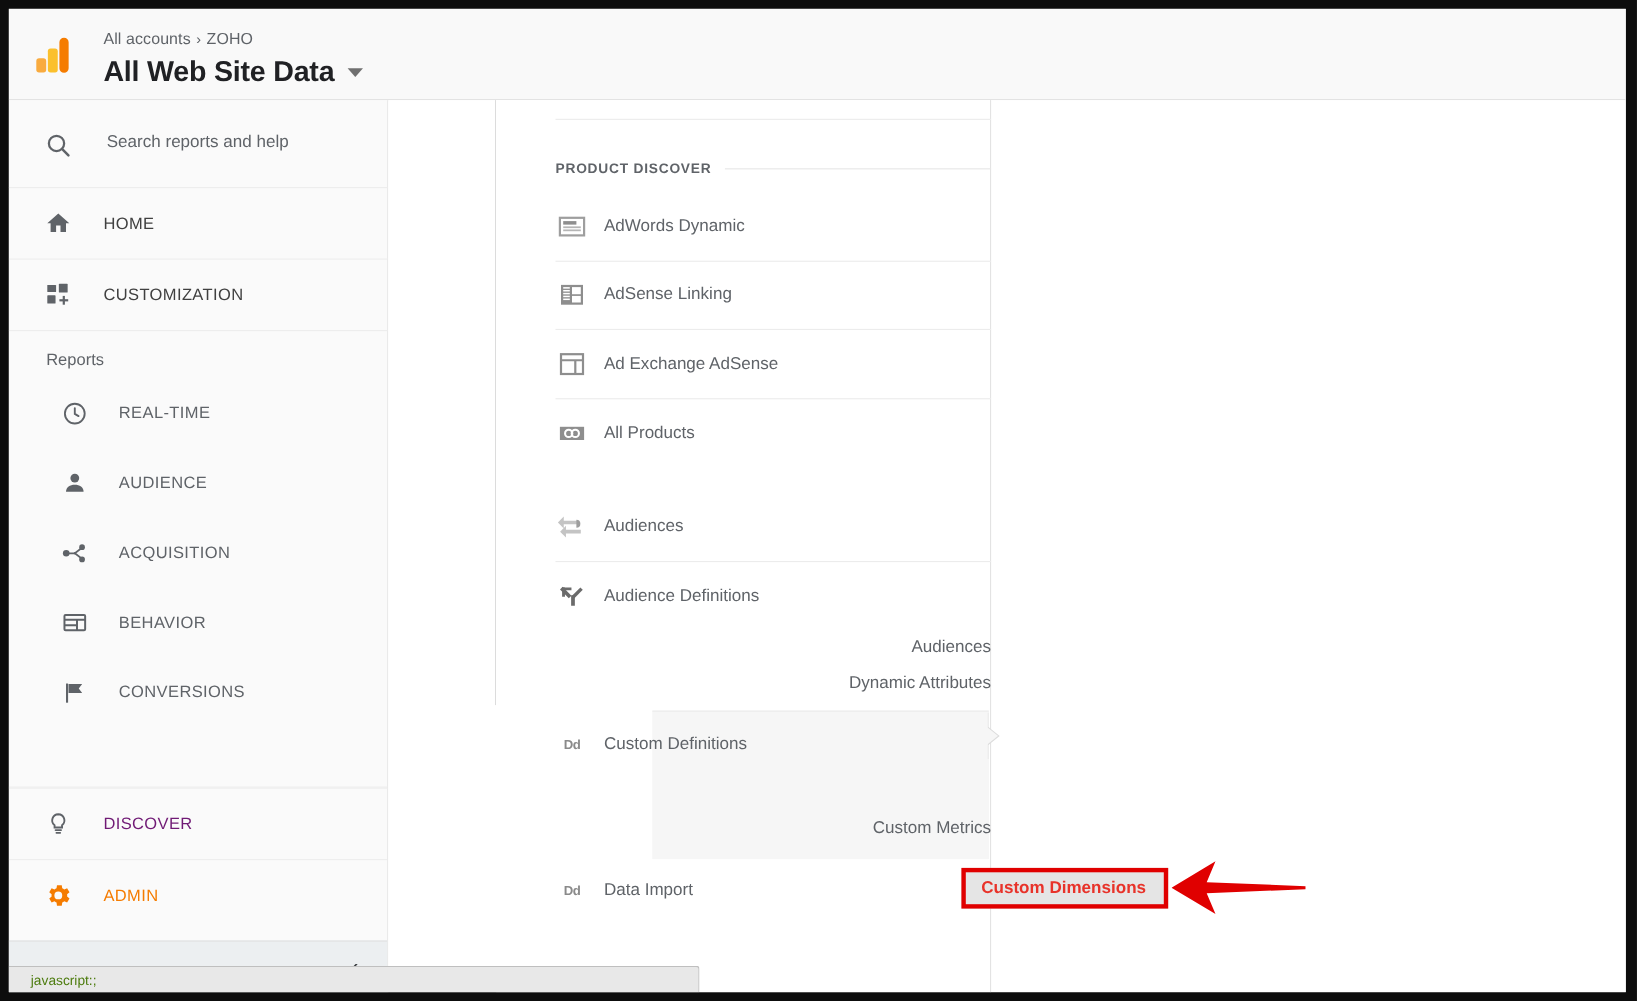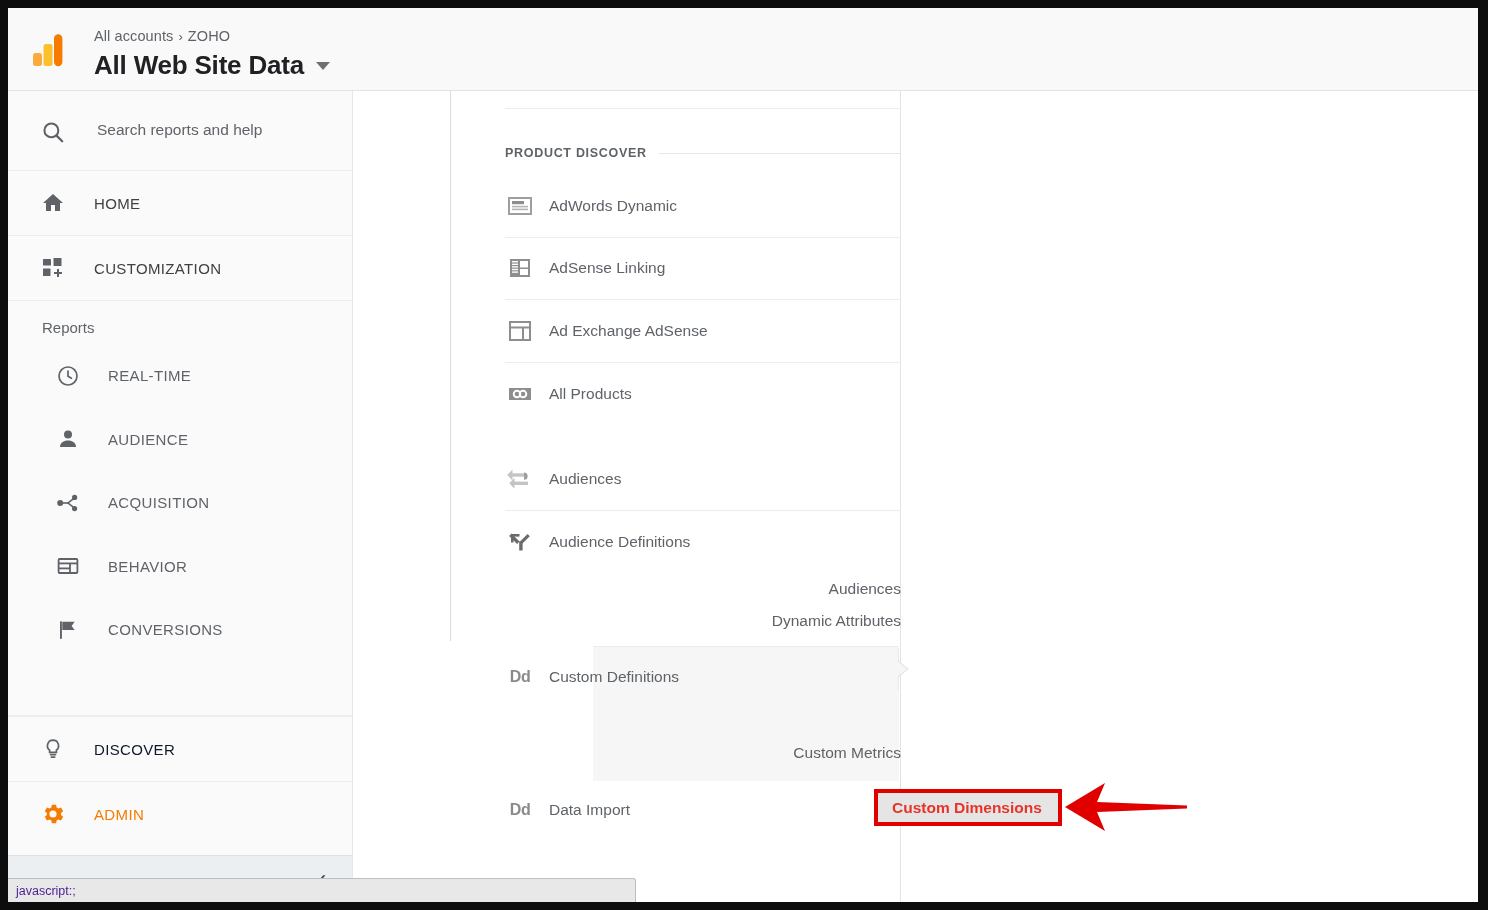--- a/index.html
+++ b/index.html
@@ -180,21 +180,21 @@
     width: 30px; height: 30px;
     display: flex; align-items: center; justify-content: center;
   }
   .arow .lbl {
     position: absolute; left: 44px;
     font-size: 15.5px; color: #5f6368;
   }
   .arow.noborder { border-bottom: none; }
 
   .dd-mark {
-    font-size: 16px; font-weight: 700; color: #8a8a8a;
+    font-size: 12px; font-weight: 700; color: #8a8a8a;
     letter-spacing: -0.5px; font-family: "Liberation Sans", sans-serif;
   }
 
   .subrow {
     position: absolute; left: 98px;
     width: 352px; height: 32px;
     display: flex; align-items: center;
     cursor: pointer;
     justify-content: flex-end;
   }
@@ -233,21 +233,21 @@
   .statusbar {
     position: absolute; left: 0; bottom: 0;
     width: 628px; height: 24px;
     background: #e8e8e8;
     border-top: 1px solid #bfbfbf;
     border-right: 1px solid #bfbfbf;
     border-top-right-radius: 3px;
     display: flex; align-items: center;
   }
   .statusbar .txt {
-    margin-left: 8px; font-size: 12.5px; color: #4c1d95;
+    margin-left: 20px; font-size: 12.5px; color: #4d7c0f;
   }
 </style>
 </head>
 <body>
 
 <div class="frame">
 
   <div class="topbar">
     <div class="ga-logo">
       <svg width="40" height="40" viewBox="0 0 40 40">
@@ -364,21 +364,21 @@
     <div class="sep-line" style="top:624px"></div>
 
     <div class="bottom-item" style="top:625px">
       <span class="ico">
         <svg width="24" height="24" viewBox="0 0 24 24" fill="none" stroke="#5f6368" stroke-width="1.7">
           <path d="M12 3.2a5.6 5.6 0 0 0-3.4 10v2.1h6.8v-2.1A5.6 5.6 0 0 0 12 3.2z"></path>
           <line x1="9.5" y1="17.6" x2="14.5" y2="17.6" stroke-linecap="round"></line>
           <line x1="10.3" y1="20.1" x2="13.7" y2="20.1" stroke-linecap="round"></line>
         </svg>
       </span>
-      <span class="lbl" style="color:#0f172a">DISCOVER</span>
+      <span class="lbl" style="color:#701a75">DISCOVER</span>
     </div>
 
     <div class="bottom-item" style="top:690px">
       <span class="ico">
         <svg width="26" height="26" viewBox="0 0 24 24" fill="#f57c00">
           <path d="M19.4 13a7.6 7.6 0 0 0 0-2l2-1.6-2-3.4-2.4 1a7.5 7.5 0 0 0-1.7-1l-.4-2.6H10.9L10.5 6a7.5 7.5 0 0 0-1.7 1l-2.4-1-2 3.4L6.4 11a7.6 7.6 0 0 0 0 2l-2 1.6 2 3.4 2.4-1c.5.4 1.1.8 1.7 1l.4 2.6h4l.4-2.6c.6-.2 1.2-.6 1.7-1l2.4 1 2-3.4zM12 15.3A3.3 3.3 0 1 1 15.3 12 3.3 3.3 0 0 1 12 15.3z"></path>
         </svg>
       </span>
       <span class="lbl" style="color:#f57c00">ADMIN</span>
     </div>

